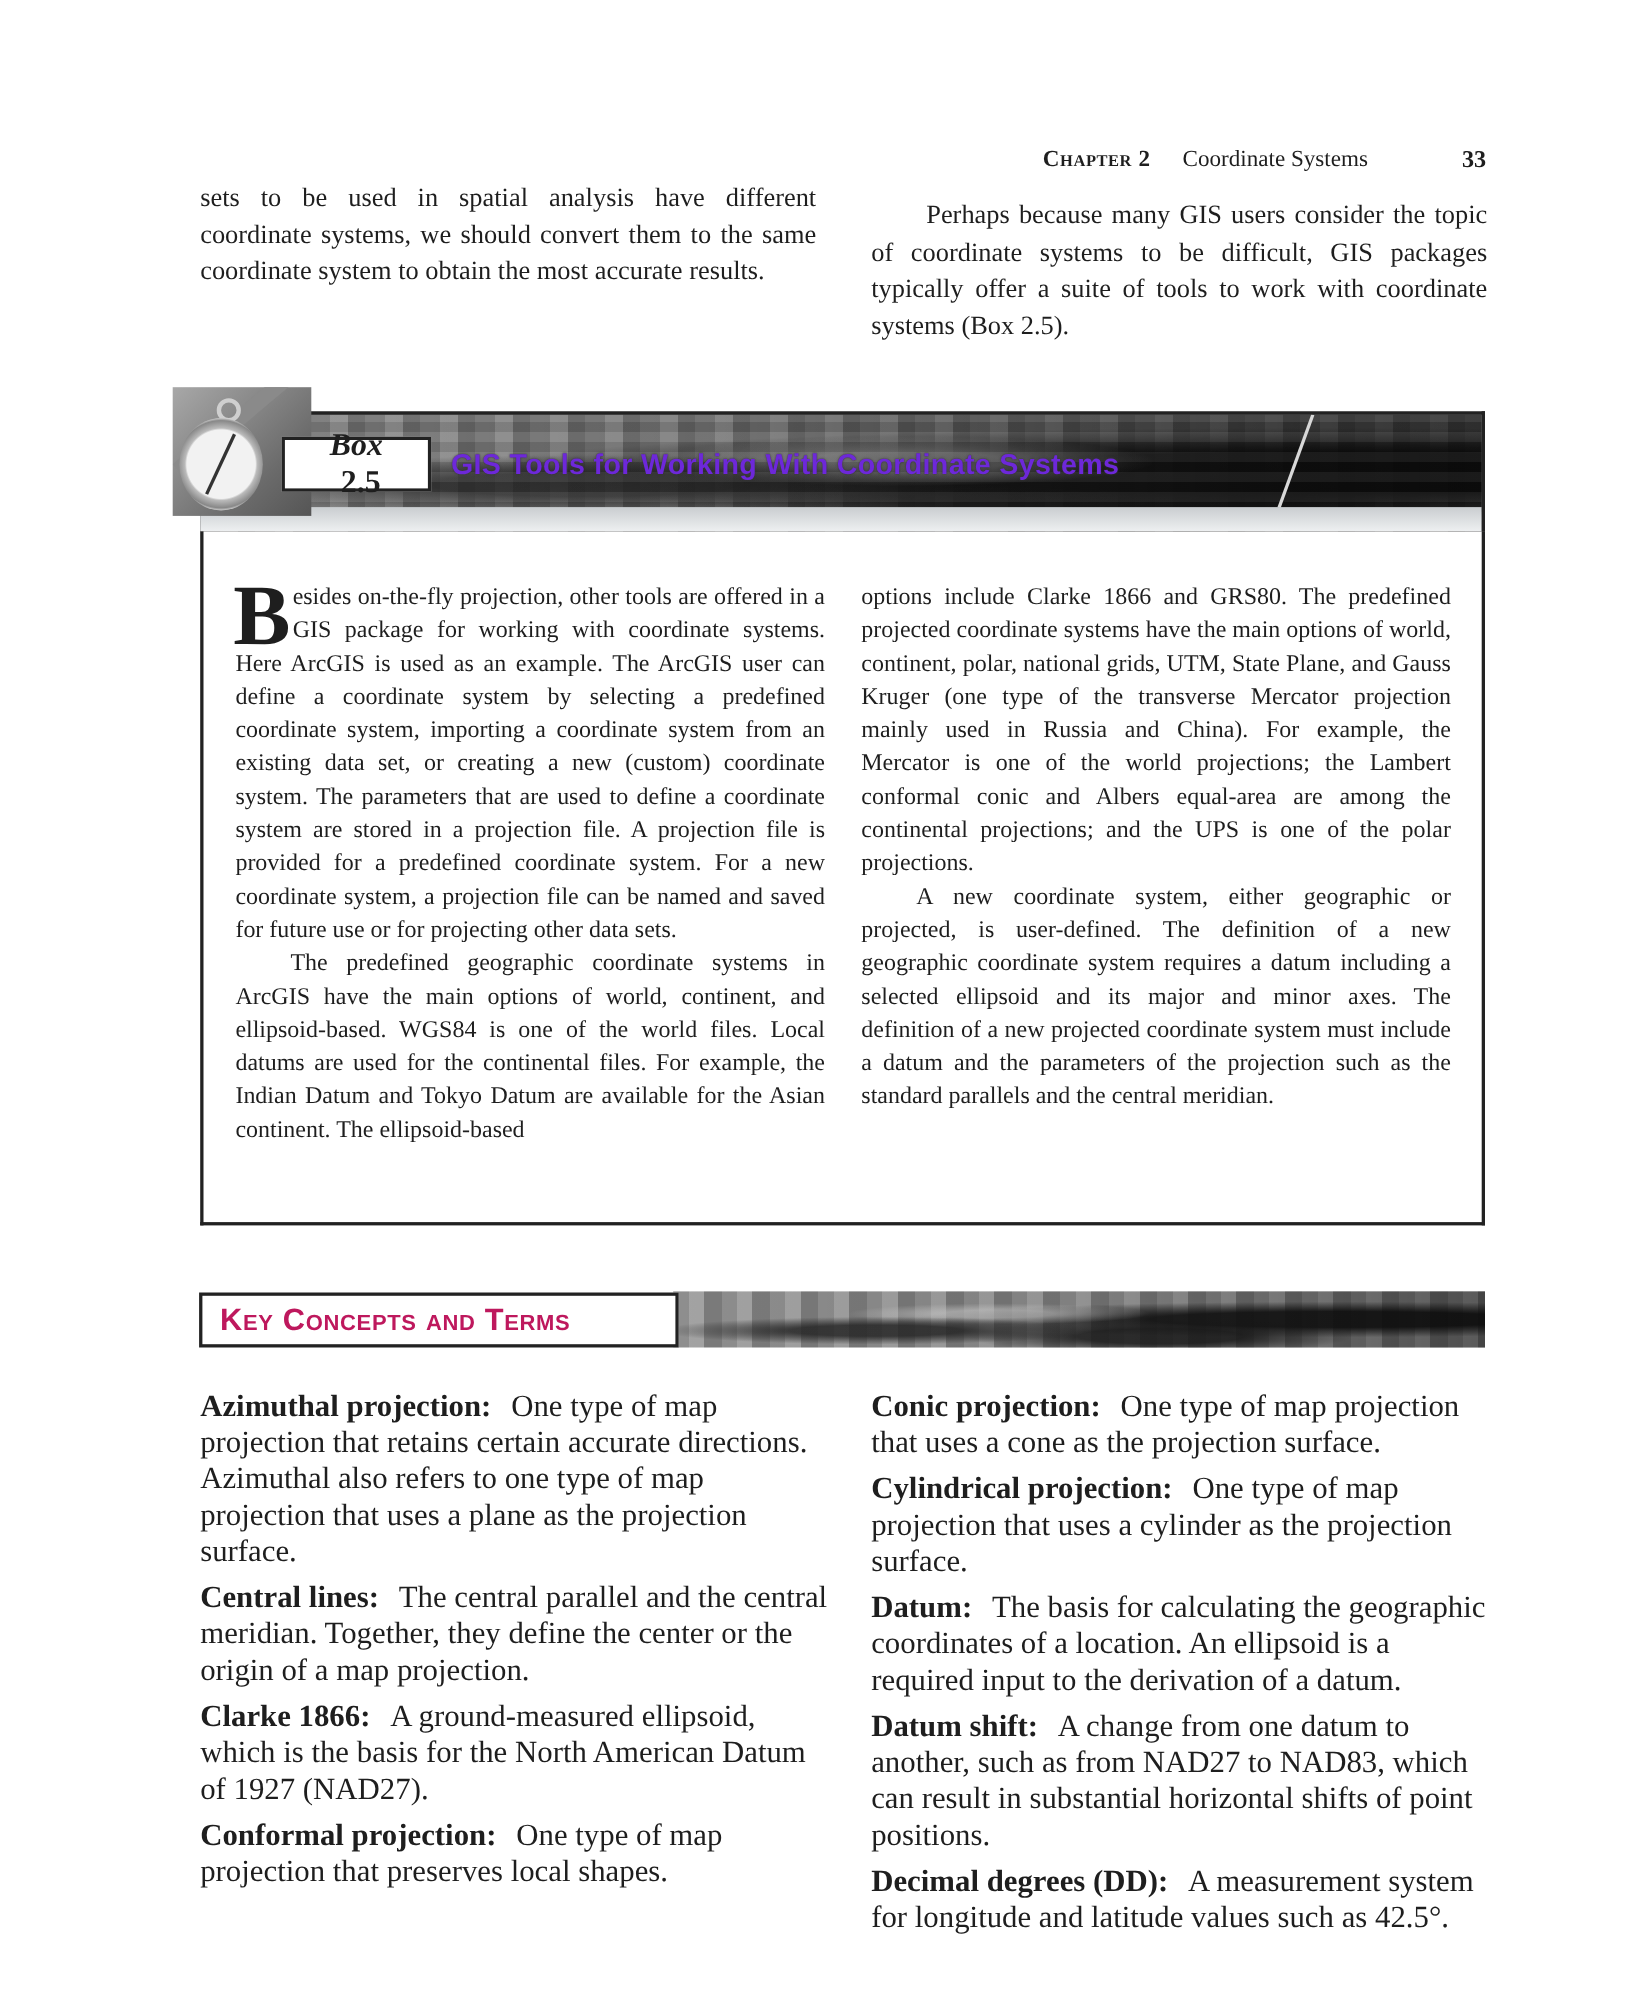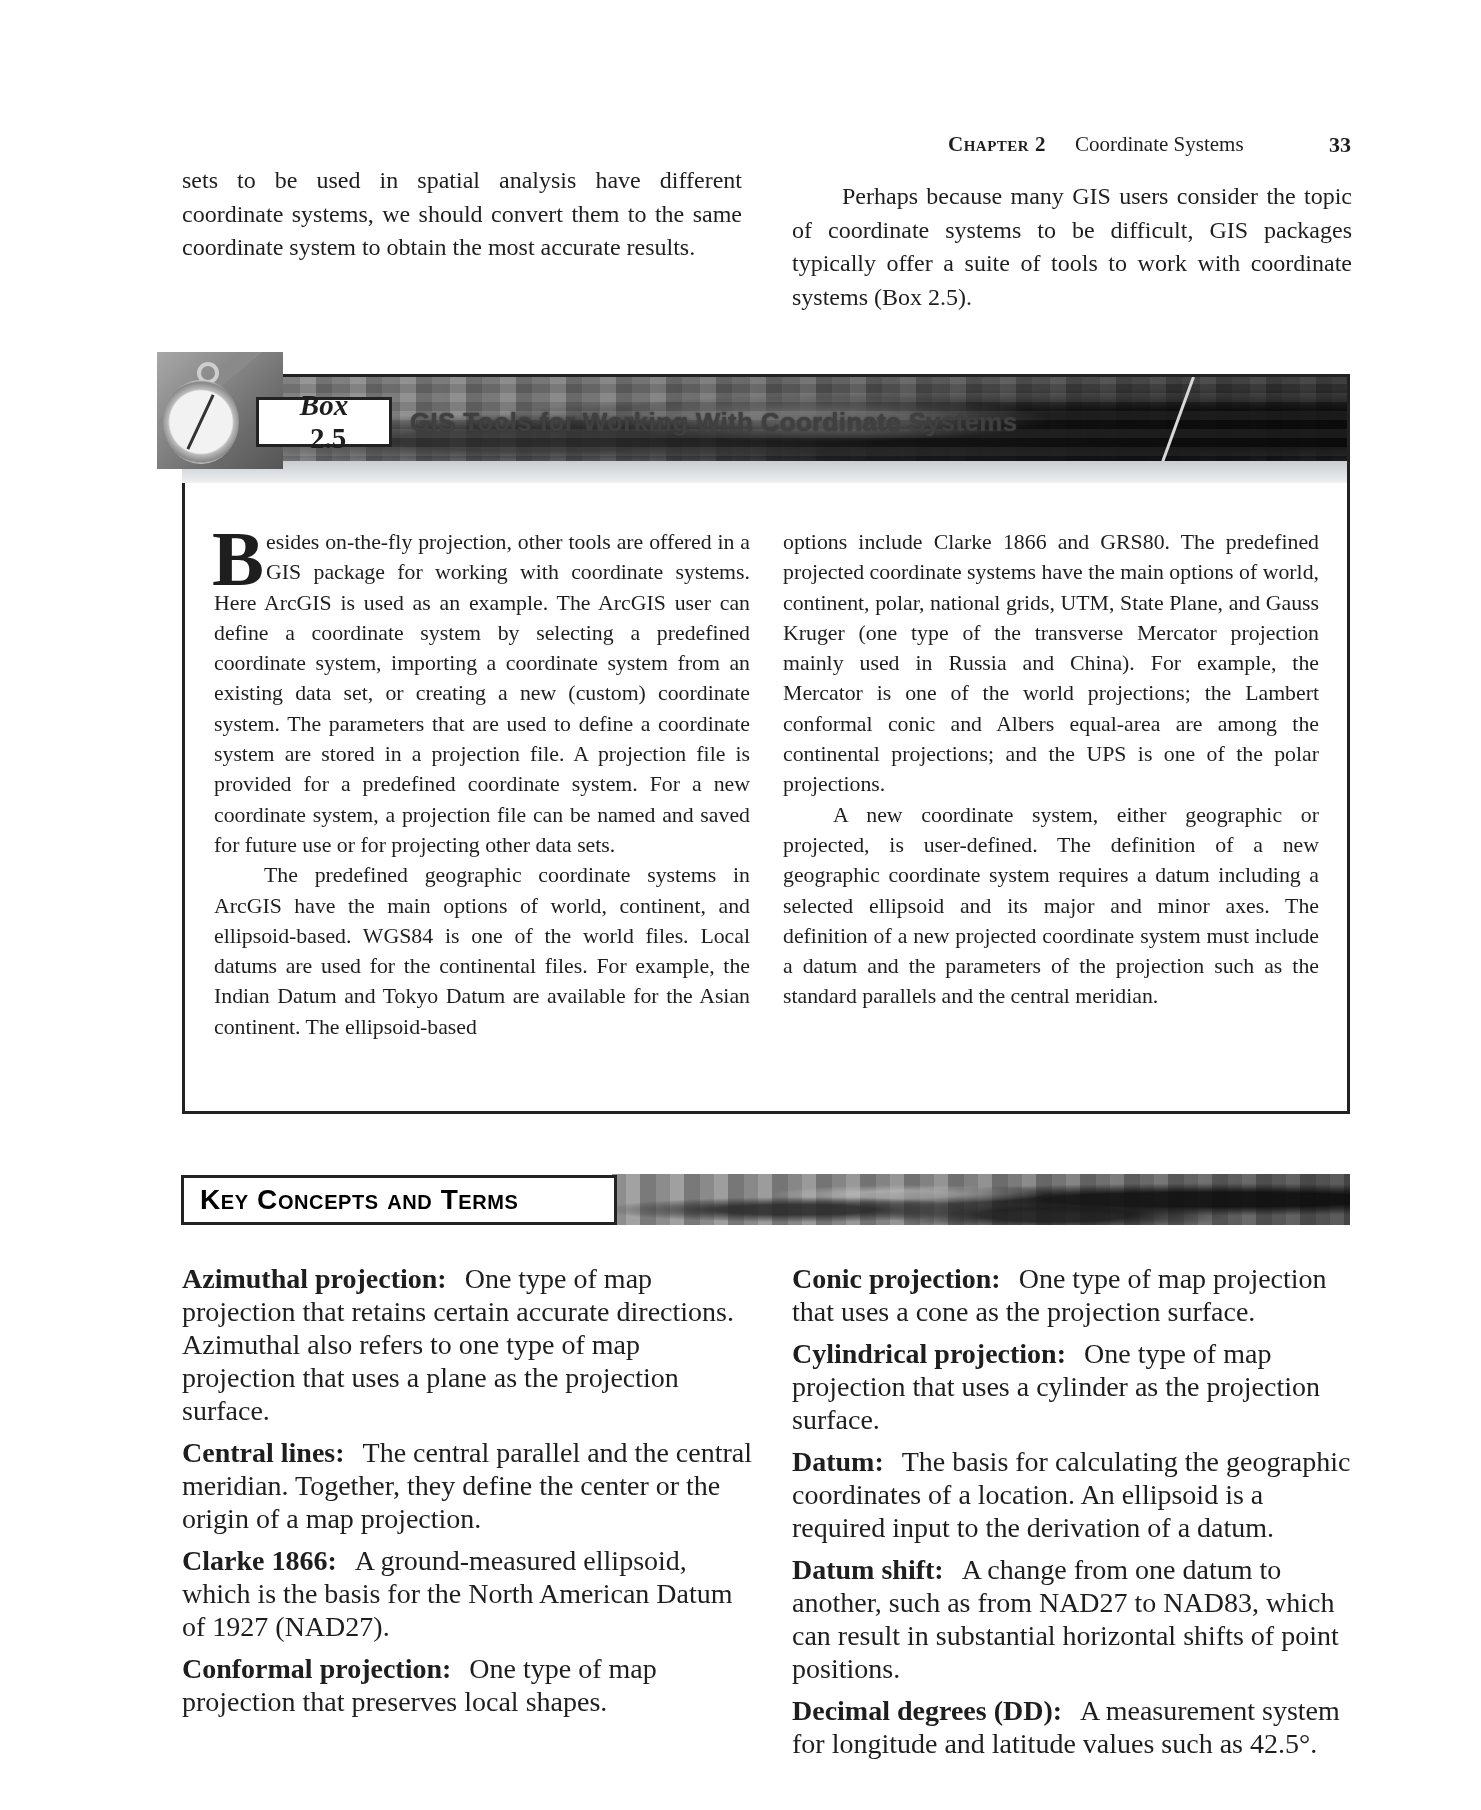--- a/index.html
+++ b/index.html
@@ -53,21 +53,21 @@
                       border: 4px solid #cfcfcf; box-sizing: border-box; }
   .compass-bar { position: absolute; left: 0; top: 0; width: 140px; height: 14px; background: #8a8a8a;
                  transform: rotate(-40deg); transform-origin: 0 0; top: 70px; }
   .box-label { position: absolute; left: 256px; top: 397px; width: 136px; height: 50px;
                background: #fff; border: 3px solid #222; box-sizing: border-box;
                font-family: "Liberation Serif", serif; font-style: italic; font-size: 29px;
                display: flex; align-items: center; justify-content: center; flex-direction: column; }
   .box-label .num { font-style: normal; font-weight: bold; margin-left: 8px; }
   .box-label .word { font-weight: bold; }
   .box-title { position: absolute; left: 410px; top: 407px; font-family: "Liberation Sans", "DejaVu Sans", sans-serif;
-               font-size: 26px; font-weight: bold; color: #404040; letter-spacing: 0.3px;
+               font-size: 26px; font-weight: bold; color: #6d28d9; letter-spacing: 0.3px;
                text-shadow: 0 0 2px #333; }
 
   .box-col { position: absolute; top: 527px; width: 536px; font-size: 21.8px; line-height: 30.3px;
              text-align: justify; }
   .box-left { left: 214px; }
   .box-right { left: 783px; }
   .box-col p { margin: 0; }
   .box-col p.indent { text-indent: 50px; }
   .dropcap { float: left; font-size: 78px; line-height: 56px; font-weight: bold; margin: 4px 2px 0 -2px; }
 
@@ -78,21 +78,21 @@
                  radial-gradient(ellipse at 40% 40%, rgba(210,210,210,0.6) 0 8%, transparent 22%),
                  radial-gradient(ellipse at 60% 80%, rgba(30,30,30,0.85) 0 12%, transparent 28%),
                  radial-gradient(ellipse at 82% 50%, rgba(20,20,20,0.9) 0 20%, transparent 45%),
                  repeating-linear-gradient(90deg, #8e8e8e 0 14px, #a3a3a3 14px 28px, #7b7b7b 28px 44px); }
   .kc-banner::after { content: ""; position: absolute; inset: 0;
                background: linear-gradient(90deg, transparent 0%, rgba(0,0,0,0.1) 50%, rgba(0,0,0,0.45) 100%); }
   .kc-label { position: absolute; left: 181px; top: 1175px; width: 436px; height: 50px;
               border: 3px solid #222; box-sizing: border-box; background: #fff;
               font-family: "Liberation Sans", "DejaVu Sans", sans-serif; font-weight: bold;
               font-size: 28px; font-variant: small-caps; letter-spacing: 0.6px;
-              display: flex; align-items: center; padding-left: 16px; color: #000000; }
+              display: flex; align-items: center; padding-left: 16px; color: #be185d; }
 
   .terms-col { position: absolute; top: 1262px; width: 570px; font-size: 28px; line-height: 33px; }
   .terms-left { left: 182px; }
   .terms-right { left: 792px; }
   .term { margin: 0 0 9px 0; }
   .term-name { font-weight: bold; margin-right: 18px; }
 </style>
 </head>
 <body>
 

